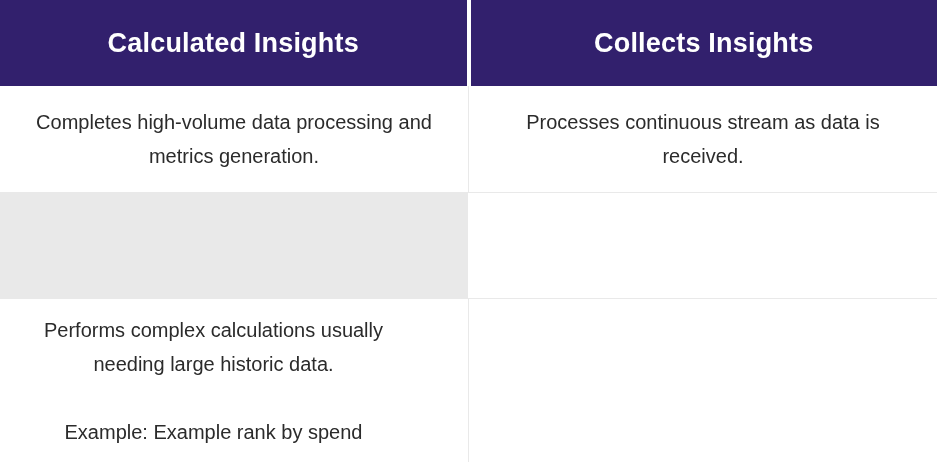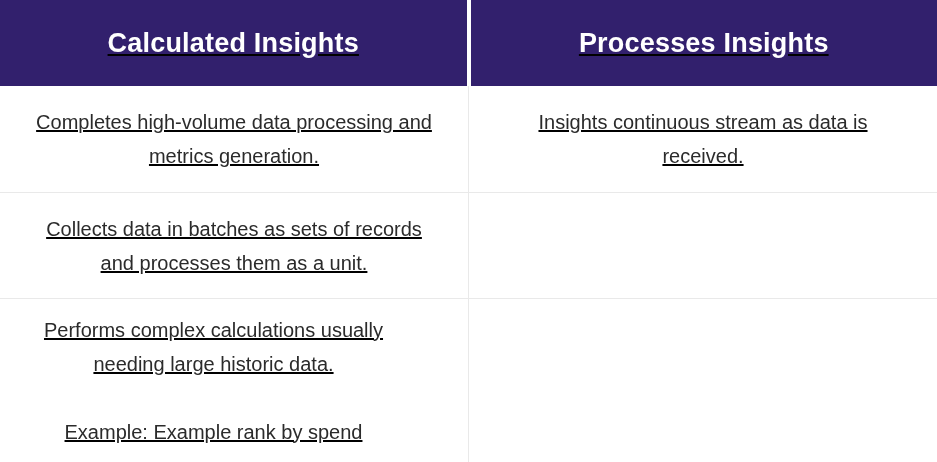--- a/index.html
+++ b/index.html
@@ -16,21 +16,20 @@
     background: var(--background);
     font-family: "Liberation Sans", "DejaVu Sans", sans-serif;
   }
   .table {
     width: 937px;
     height: 462px;
     display: flex;
     flex-direction: column;
     background: var(--background);
     overflow: hidden;
-    text-decoration: underline;
   }
   .header-row {
     display: grid;
     grid-template-columns: 1fr 4px 1fr;
     height: 86px;
     flex: 0 0 auto;
     background: var(--background);
   }
   .header-cell {
     background: var(--header-background);
@@ -67,37 +66,34 @@
   .cell p + p { margin-top: 34px; }
 </style>
 </head>
 <body>
 
 <div class="table">
 
   <div class="header-row">
     <div class="header-cell">Calculated Insights</div>
     <div class="header-gap"></div>
-    <div class="header-cell">Processes Insights</div>
+    <div class="header-cell">Collects Insights</div>
   </div>
 
   <div class="body-row row-1">
     <div class="cell">
       <p>Completes high-volume data processing and metrics generation.</p>
     </div>
     <div class="v-divider"></div>
     <div class="cell">
-      <p>Insights continuous stream as data is received.</p>
+      <p>Processes continuous stream as data is received.</p>
     </div>
   </div>
 
   <div class="body-row row-2">
-    <div class="cell">
-      <p>Collects data in batches as sets of records and processes them as a unit.</p>
-    </div>
     <div class="v-divider"></div>
   </div>
 
   <div class="body-row row-3">
     <div class="cell">
       <p>Performs complex calculations usually needing large historic data.</p>
       <p>Example: Example rank by spend</p>
     </div>
     <div class="v-divider"></div>
     <div class="cell">

